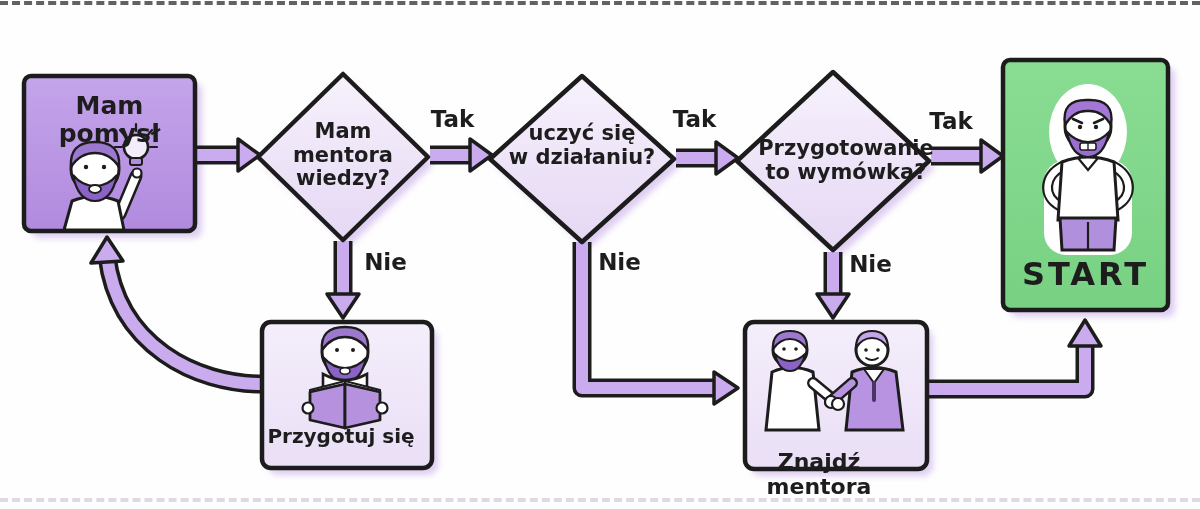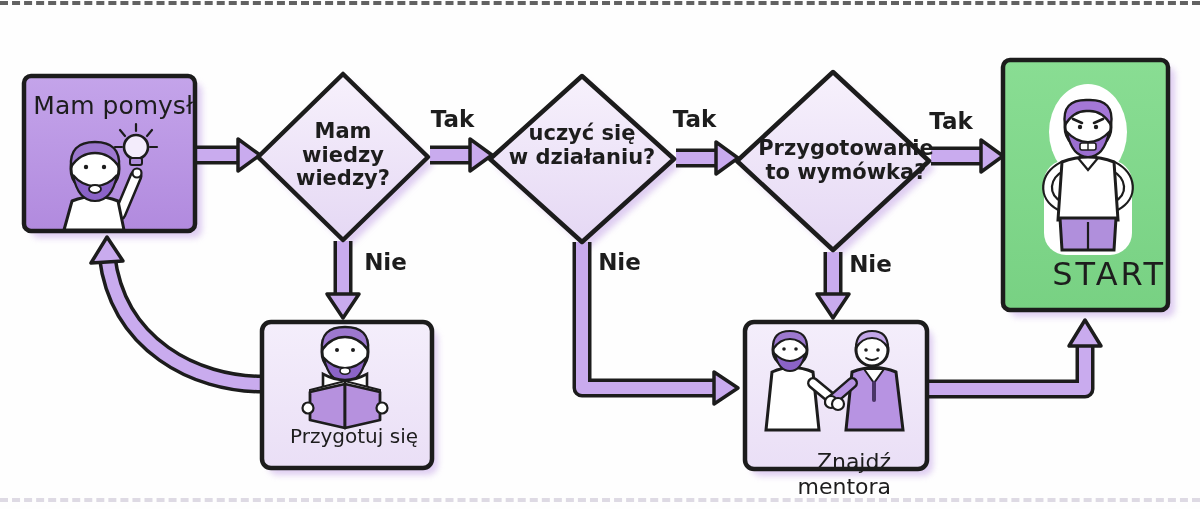--- a/index.html
+++ b/index.html
@@ -5,21 +5,21 @@
   html,body{margin:0;padding:0;background:#ffffff;}
   #stage{
     position:relative;width:1200px;height:509px;overflow:hidden;
     background:#fefefe;font-family:"DejaVu Sans",sans-serif;color:#1d1d1d;
   }
   .edge-line{position:absolute;left:0;right:0;height:0;}
   #torn-top{top:1px;border-top:4px dashed rgba(45,45,45,.75);}
   #torn-bottom{top:498px;border-top:4px dashed rgba(150,135,170,.30);}
   svg#flow{position:absolute;left:0;top:0;}
   .lbl{position:absolute;text-align:center;line-height:1.12;}
-  .node-title{font-weight:400;text-align:right;}
+  .node-title{font-weight:700;}
   .diamond-text{font-size:21px;font-weight:600;}
   .diamond-text span{display:block;}
   .edge-label{font-size:23px;font-weight:700;text-align:center;}
   #idea-label{left:26px;top:92px;width:167px;font-size:25px;}
   #d1-text{left:256px;top:120px;width:174px;text-align:center;}
   #d2-text{left:490px;top:122px;width:184px;}
   #d3-text{left:744px;top:137px;width:204px;}
   #start-label{left:1005px;top:257px;width:161px;font-size:32px;letter-spacing:3px;}
   #prepare-label{left:264px;top:425px;width:154px;font-size:20px;}
   #mentor-label{left:747px;top:450px;width:144px;font-size:22px;}
@@ -206,21 +206,21 @@
       <line x1="1103" y1="119" x2="1094" y2="123" stroke="#1c1c1c" stroke-width="2.6" stroke-linecap="round"></line>
       <circle cx="1080" cy="127" r="2.2" fill="#1c1c1c"></circle>
       <circle cx="1096" cy="127" r="2.2" fill="#1c1c1c"></circle>
     </g>
   </svg>
 
   <div id="idea-label" class="lbl node-title">Mam pomysł</div>
 
   <div id="d1-text" class="lbl diamond-text">
     <span>Mam</span>
-    <span>wiedzy</span>
+    <span>mentora</span>
     <span>wiedzy?</span>
   </div>
 
   <div id="d2-text" class="lbl diamond-text">
     <span>uczyć się</span>
     <span>w działaniu?</span>
   </div>
 
   <div id="d3-text" class="lbl diamond-text">
     <span>Przygotowanie</span>

